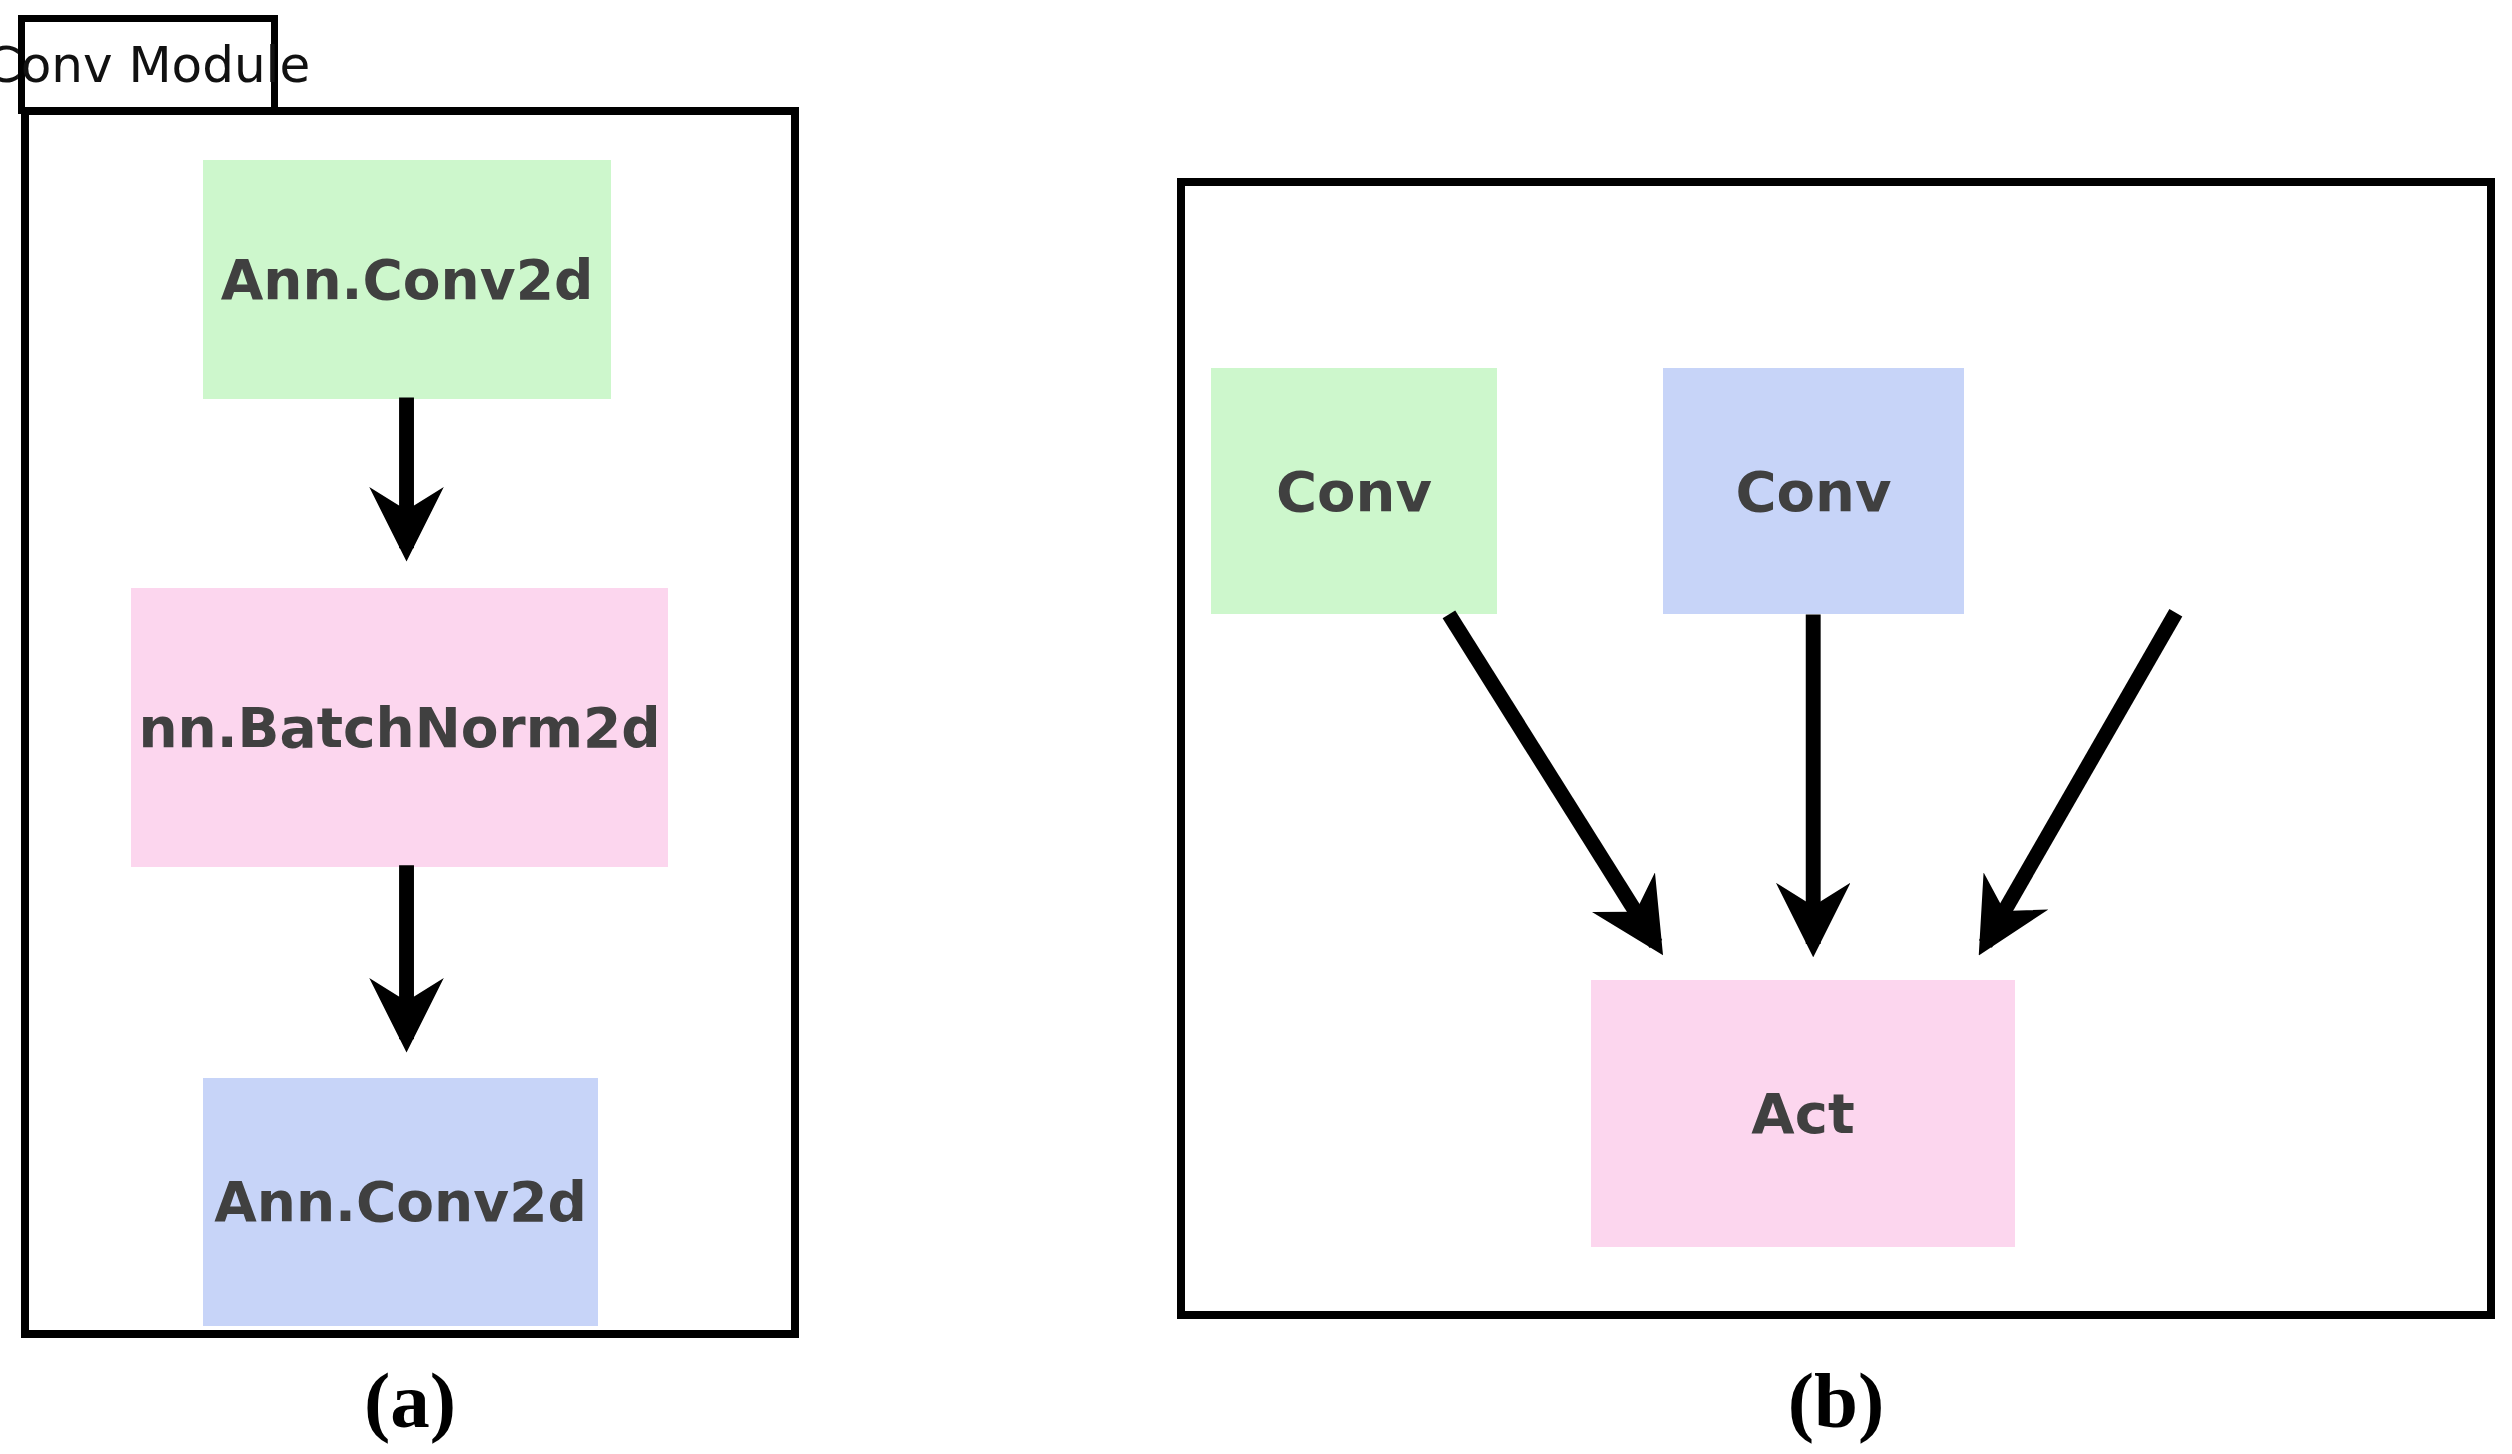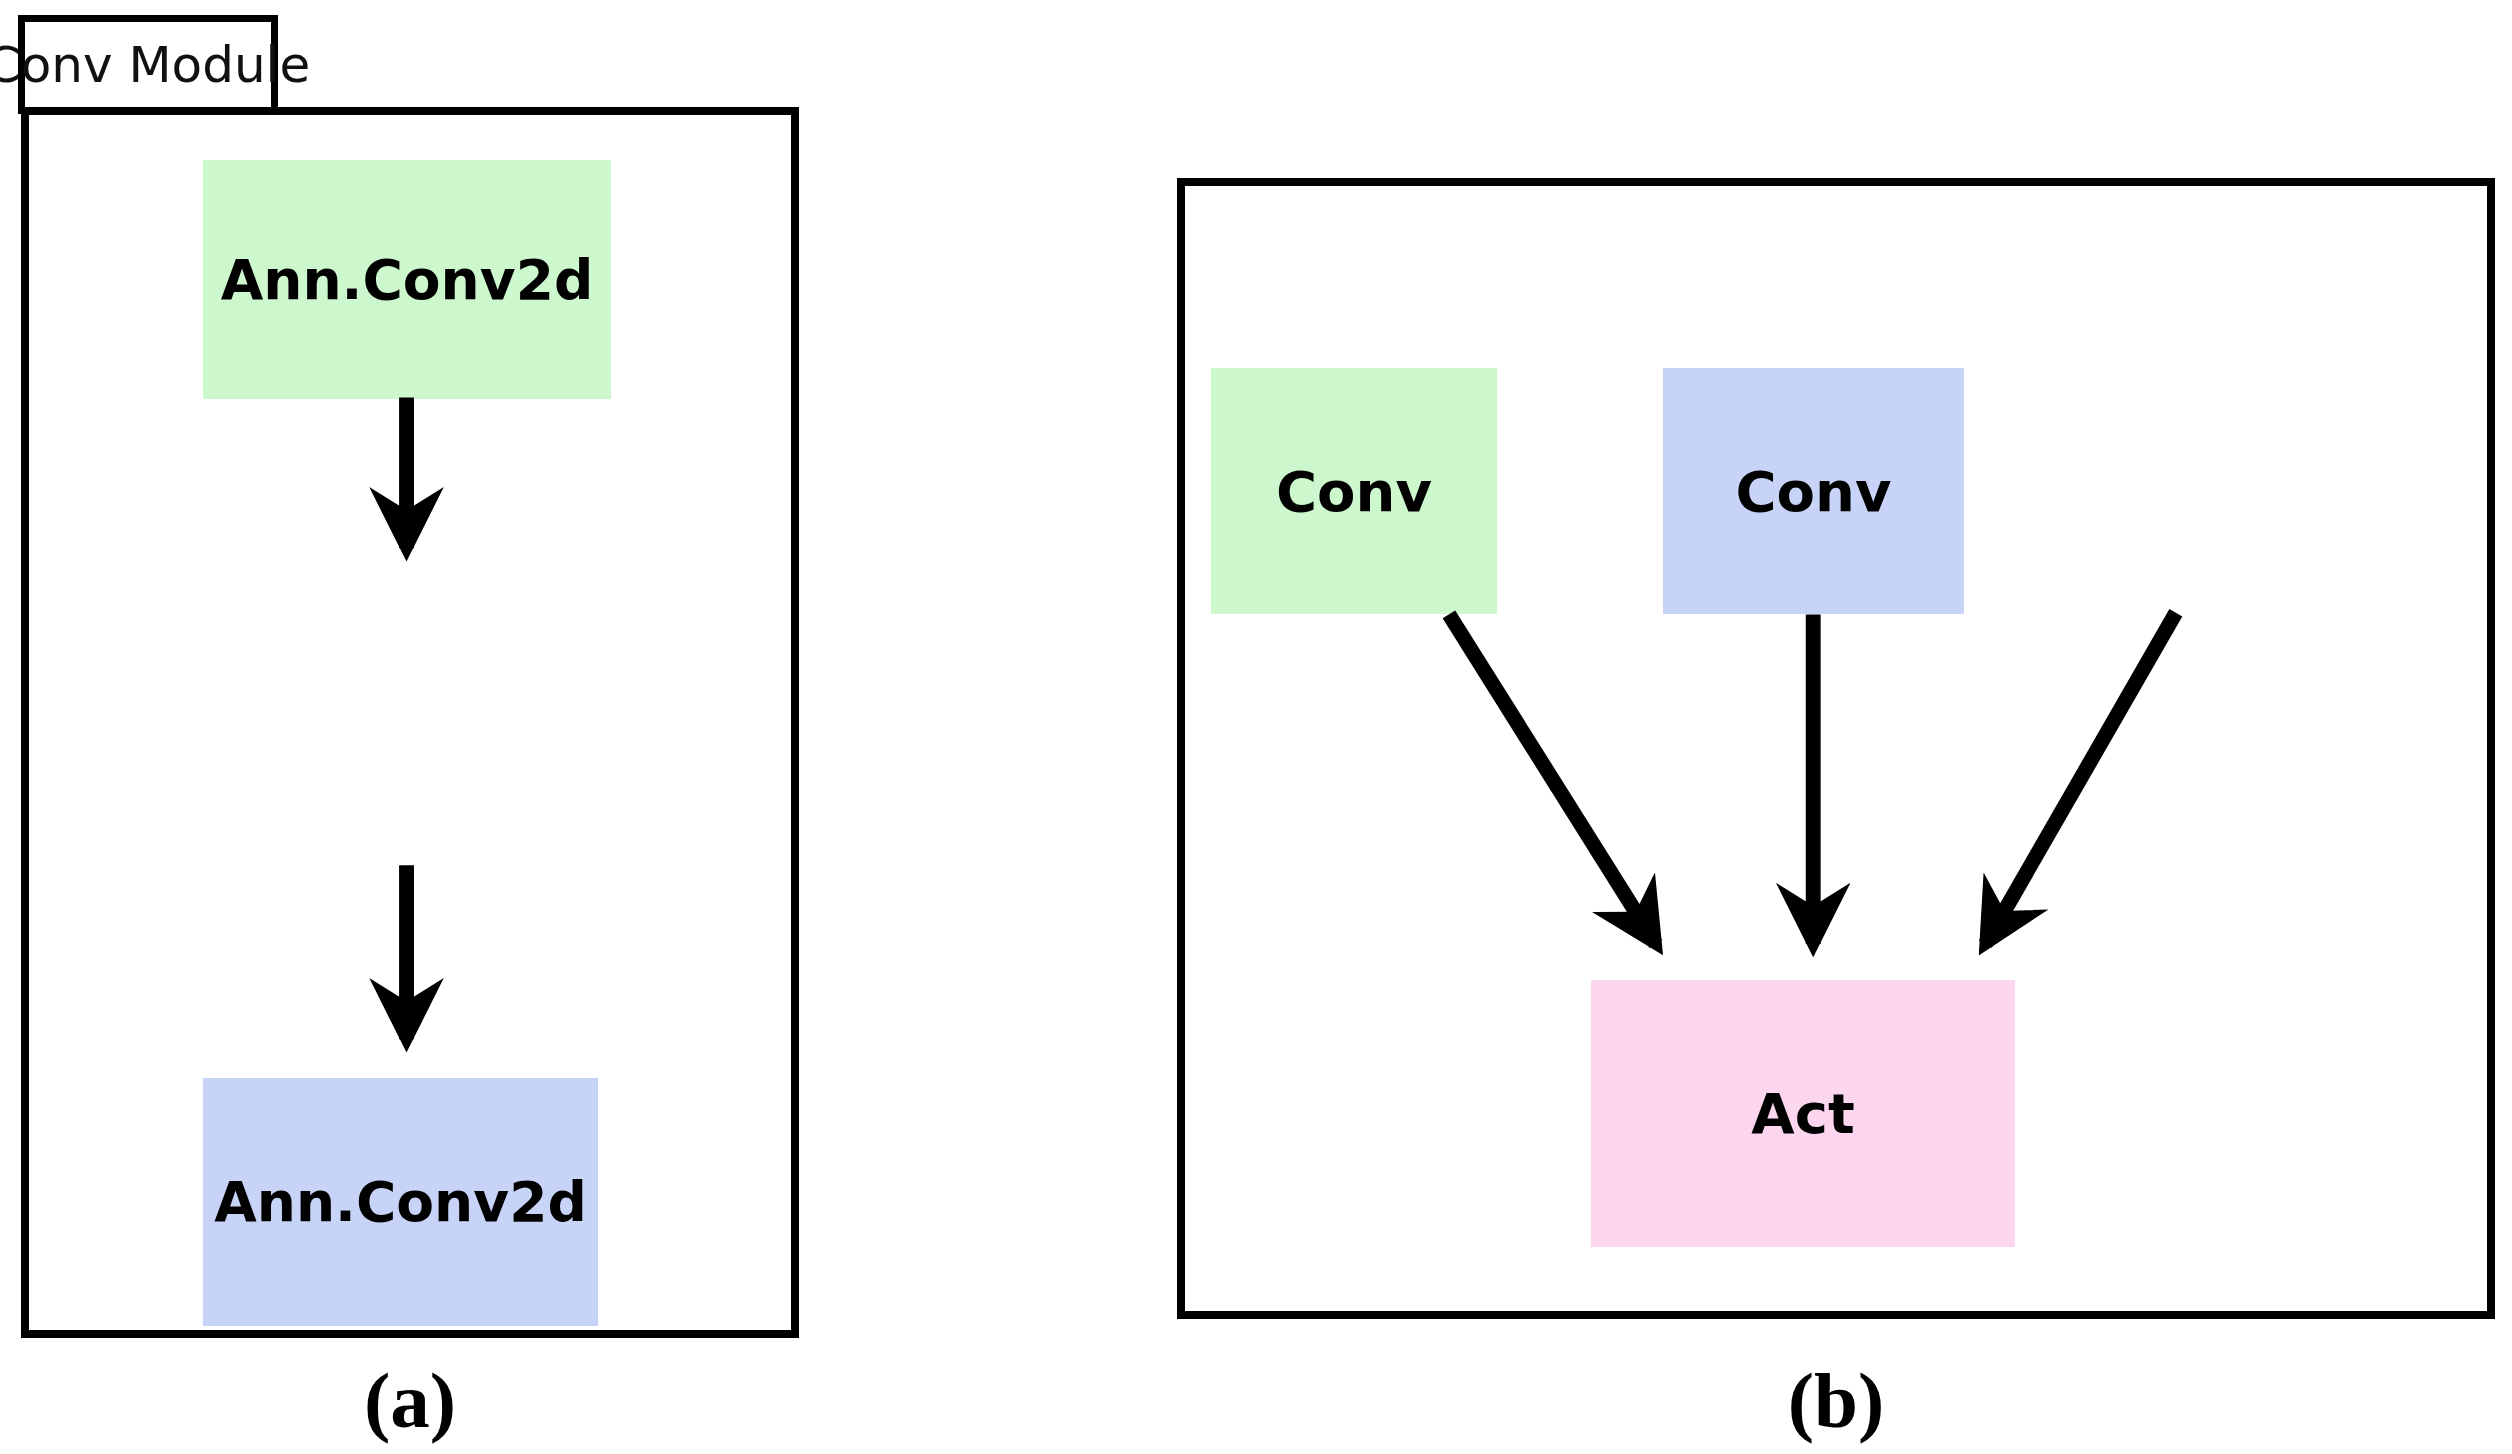--- a/index.html
+++ b/index.html
@@ -43,21 +43,21 @@
 
   
   .node {
     display: flex;
     align-items: center;
     justify-content: center;
     z-index: 2;
   }
   .node-label {
     font-weight: 700;
-    color: #000000;
+    color: #404040;
     white-space: nowrap;
   }
   .node-label-a { font-size: 55px; }
   .node-label-b { font-size: 56px; }
 
   
   .caption {
     text-align: center;
     font-family: "Liberation Serif", "DejaVu Serif", serif;
     font-weight: 700;
@@ -84,20 +84,23 @@
   <div class="abs tab" style="left:18px; top:15px; width:260px; height:99px;">
     <span class="tab-label">Conv Module</span>
   </div>
 
   <div class="abs panel-body" style="left:21px; top:107px; width:778px; height:1231px;"></div>
 
   <div class="abs node" style="left: 203px; top: 160px; width: 408px; height: 239px; background-color: rgb(205, 247, 204);">
     <span class="node-label node-label-a">Ann.Conv2d</span>
   </div>
 
+  <div class="abs node" style="left: 131px; top: 588px; width: 537px; height: 279px; background-color: rgb(252, 214, 238);">
+    <span class="node-label node-label-a">nn.BatchNorm2d</span>
+  </div>
 
   <div class="abs node" style="left: 203px; top: 1078px; width: 395px; height: 248px; background-color: rgb(199, 212, 248);">
     <span class="node-label node-label-a">Ann.Conv2d</span>
   </div>
 
   <div class="abs caption" style="left:21px; top:1356px; width:778px;">
     <span>(a)</span>
   </div>
 
 

